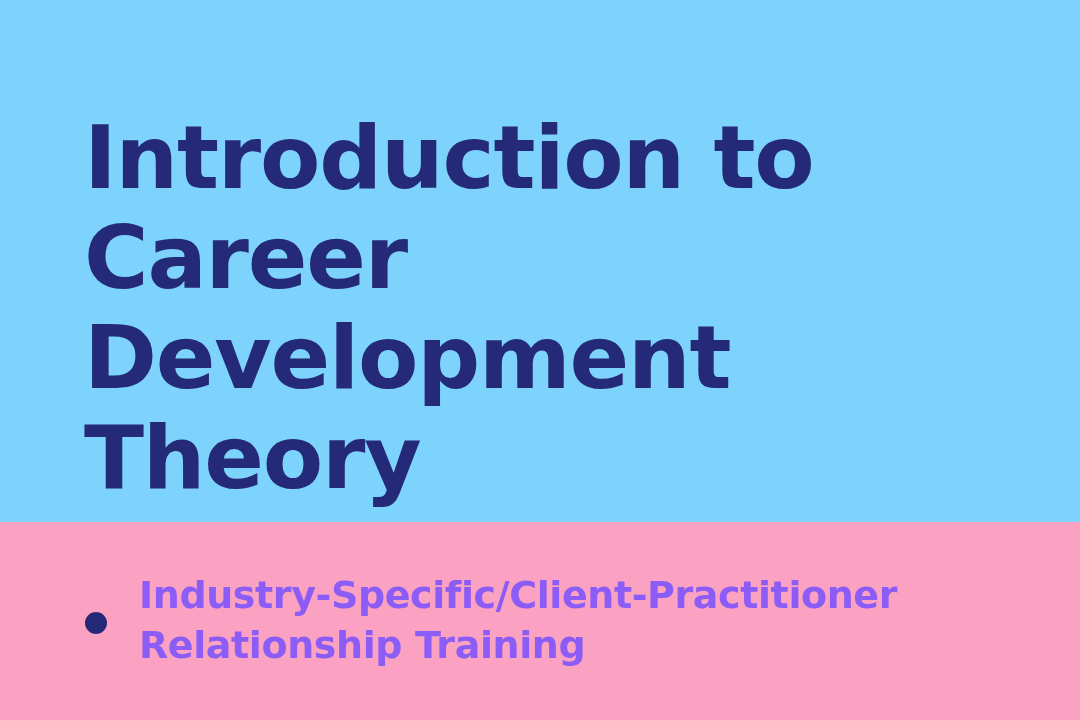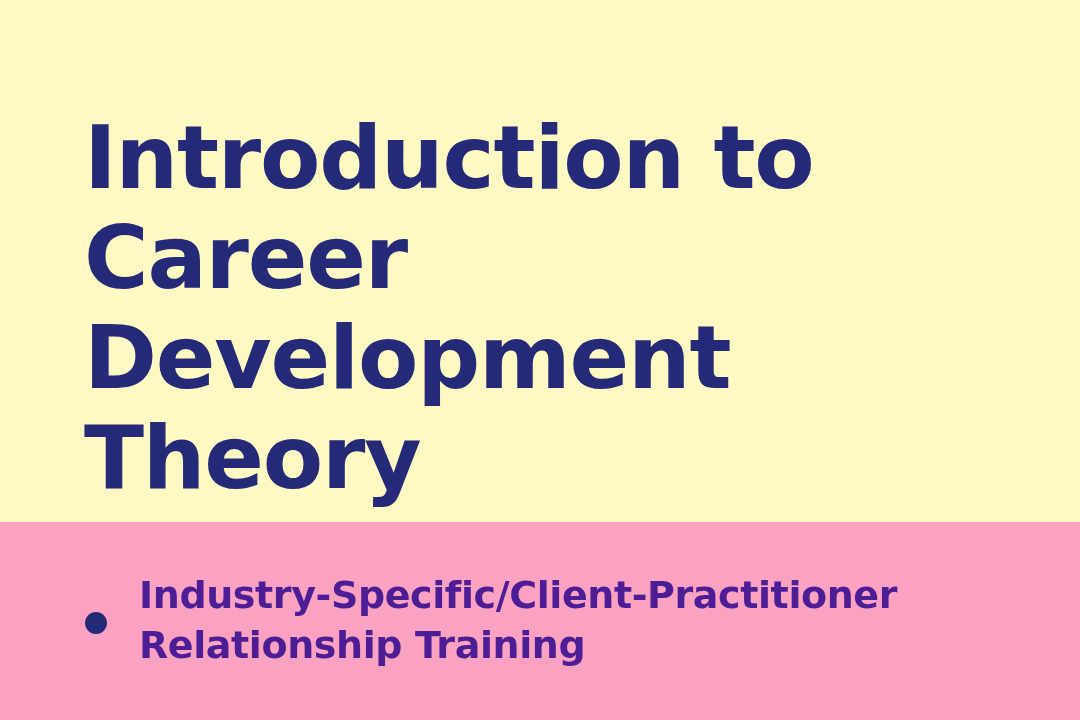--- a/index.html
+++ b/index.html
@@ -22,21 +22,21 @@
     overflow: hidden;
   }
 
   
   .hero-panel {
     position: absolute;
     left: 0;
     top: 0;
     width: 1080px;
     height: 586px;
-    background: #fef9c3;
+    background: #7dd3fc;
   }
 
   .slide-title {
     position: absolute;
     left: 84px;
     top: 108px;
     width: 900px;
     margin: 0;
     font-family: "DejaVu Sans", "Liberation Sans", sans-serif;
     font-weight: bold;
@@ -79,21 +79,21 @@
     position: absolute;
     left: 139px;
     top: 570px;
     width: 860px;
     margin: 0;
     font-family: "DejaVu Sans", "Liberation Sans", sans-serif;
     font-weight: bold;
     font-size: 38px;
     line-height: 50px;
     letter-spacing: -0.4px;
-    color: #4c1d95;
+    color: #8b5cf6;
     white-space: pre-line;
   }
 </style>
 </head>
 <body>
 
 <div class="slide">
 
   <section class="hero-panel">
     <h1 class="slide-title">Introduction to

